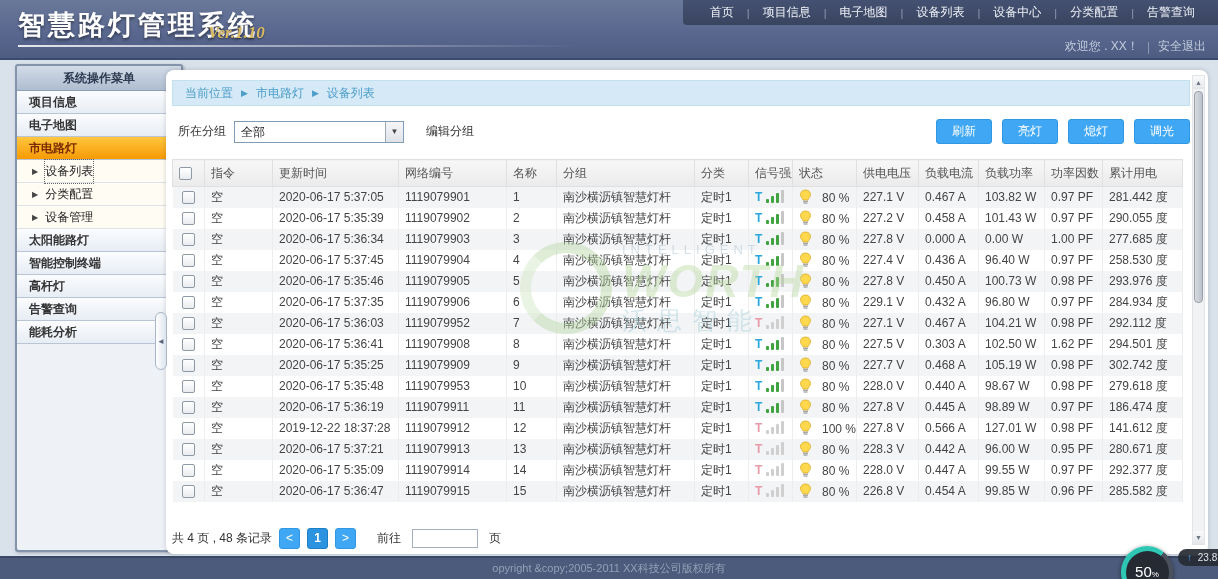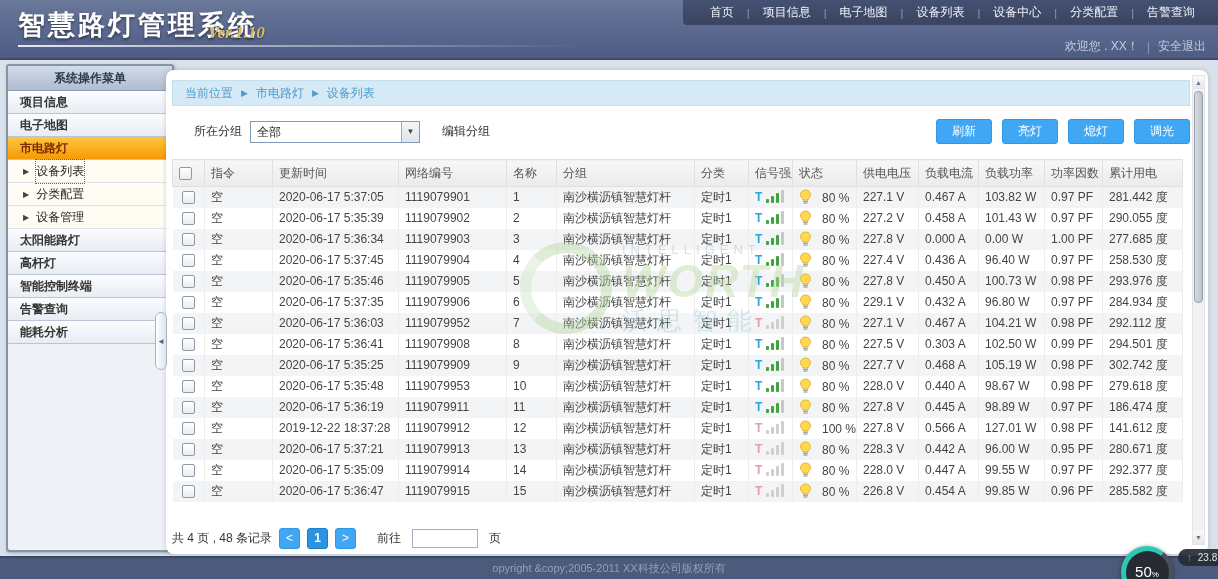--- a/index.html
+++ b/index.html
@@ -19,21 +19,21 @@
                  letter-spacing:3px; text-shadow:0 2px 3px rgba(0,0,0,.45); }
   .brand-line { position:absolute; left:18px; top:45px; width:560px; height:2px;
                 background:linear-gradient(90deg,rgba(255,255,255,.85),rgba(255,255,255,0)); }
   .brand-ver { position:absolute; left:208px; top:23px; font-family:"Liberation Serif","DejaVu Serif",serif;
                font-style:italic; font-weight:bold; font-size:17px; color:#d9ba62; text-shadow:0 1px 2px rgba(0,0,0,.4); }
   .welcome { position:absolute; right:12px; top:38px; font-size:12px; color:#c3ccdd; display:flex; gap:8px; align-items:center; }
   .welcome .wsep { color:#8e99b4; }
   .logout { color:#c3ccdd; cursor:pointer; text-decoration:none; }
 
   
-  .side { position:absolute; left:6px; top:64px; width:168px; height:488px;
+  .side { position:absolute; left:15px; top:64px; width:168px; height:488px;
           background:#8494ab; padding:2px; border-radius:3px; box-shadow:1px 1px 3px rgba(0,0,0,.25); }
   .side-in { background:#eef1f6; height:100%; overflow:hidden; border-radius:2px; }
   .side-title { height:25px; line-height:25px; text-align:center; font-size:12px; font-weight:bold; color:#2c3a52;
                 background:linear-gradient(180deg,#d2dbe8,#aebdd0); border-bottom:1px solid #8ea0b8; }
   .s-item { height:23px; line-height:23px; padding-left:12px; font-size:12px; font-weight:bold; color:#333;
             background:linear-gradient(180deg,#fbfcfe,#e7edf4); border-bottom:1px solid #b9c4d4; cursor:pointer; }
   .s-item.active { background:linear-gradient(180deg,#ffc63e,#f69a05); color:#7a2c00; }
   .s-sub { height:23px; line-height:23px; padding-left:15px; font-size:12px; color:#222;
            background:#fffdf3; border-bottom:1px solid #dde1e8; cursor:pointer; display:flex; align-items:center; }
   .s-sub .sarr { font-size:8px; color:#444; margin-right:7px; }
@@ -47,21 +47,21 @@
 
   
   .panel { position:absolute; left:166px; top:70px; width:1042px; height:484px; background:#fff;
            border-radius:8px; box-shadow:0 0 5px rgba(0,0,0,.18); padding:10px 18px 0 6px; }
   .crumb { height:26px; background:#d5eaf6; border:1px solid #c3e0ef; display:flex; align-items:center;
            gap:8px; padding:0 12px; font-size:12px; color:#4c9dca; }
   .crumb .carr { font-size:9px; }
   .crumb a { color:#4c9dca; text-decoration:none; cursor:pointer; }
 
   .filter { margin-top:13px; display:flex; align-items:center; font-size:12px; color:#333; }
-  .f-label { margin:0 8px 0 22px; }
+  .f-label { margin:0 8px 0 6px; }
   .selbox { width:170px; height:22px; border:1px solid #7f9db9; background:#fff; display:flex; cursor:pointer; }
   .sel-txt { flex:1; line-height:20px; padding-left:6px; font-size:12px; color:#222; }
   .sel-btn { width:18px; background:linear-gradient(180deg,#f5f6f8,#dfe3e8); border-left:1px solid #9daabb;
              display:flex; align-items:center; justify-content:center; font-size:8px; color:#444; }
   .f-edit { margin-left:22px; cursor:pointer; }
   .btns { margin-left:auto; display:flex; gap:10px; }
   .btn { min-width:56px; height:25px; padding:0 10px; background:#3fa7f4; border:1px solid #2f97e4;
          border-radius:3px; color:#fff; font-size:12px; display:flex; align-items:center; justify-content:center;
          cursor:pointer; }
 
@@ -175,22 +175,22 @@
           </div>
           <div class="s-sub">
             <span class="sarr">▶</span>
             <span class="slbl">分类配置</span>
           </div>
           <div class="s-sub">
             <span class="sarr">▶</span>
             <span class="slbl">设备管理</span>
           </div>
           <div class="s-item">太阳能路灯</div>
+          <div class="s-item">智能控制终端</div>
           <div class="s-item">高杆灯</div>
-          <div class="s-item">智能控制终端</div>
           <div class="s-item">告警查询</div>
           <div class="s-item">能耗分析</div>
         </div>
     </div>
   </div>
 
   <div class="collapse">
     <span>◄</span>
   </div>
 
@@ -453,21 +453,21 @@
                 <span class="bar b3" style="height: 13px;"></span>
               </span></td>
             <td class="statuscell"><svg class="bulb" width="13" height="16" viewBox="0 0 13 16">
                 <path d="M6.5 1C3.4 1 1.5 3.2 1.5 5.6c0 1.7.9 2.7 1.7 3.7.4.5.8 1 .8 1.7h5c0-.7.4-1.2.8-1.7.8-1 1.7-2 1.7-3.7C11.5 3.2 9.6 1 6.5 1z" fill="#ffd84d" stroke="#d9a820" stroke-width="0.8"></path>
                 <rect x="4" y="11.6" width="5" height="1.4" fill="#aaaaaa"></rect>
                 <rect x="4.5" y="13.4" width="4" height="1.2" fill="#999999"></rect>
               </svg><span class="pct">80 %</span></td>
             <td>227.5 V</td>
             <td>0.303 A</td>
             <td>102.50 W</td>
-            <td>0.99 PF</td>
+            <td>1.62 PF</td>
             <td>294.501 度</td>
           </tr>
           <tr>
             <td class="c-center"><span class="cb"></span></td>
             <td>空</td>
             <td>2020-06-17 5:35:25</td>
             <td>1119079909</td>
             <td>9</td>
             <td>南沙横沥镇智慧灯杆</td>
             <td>定时1</td>

